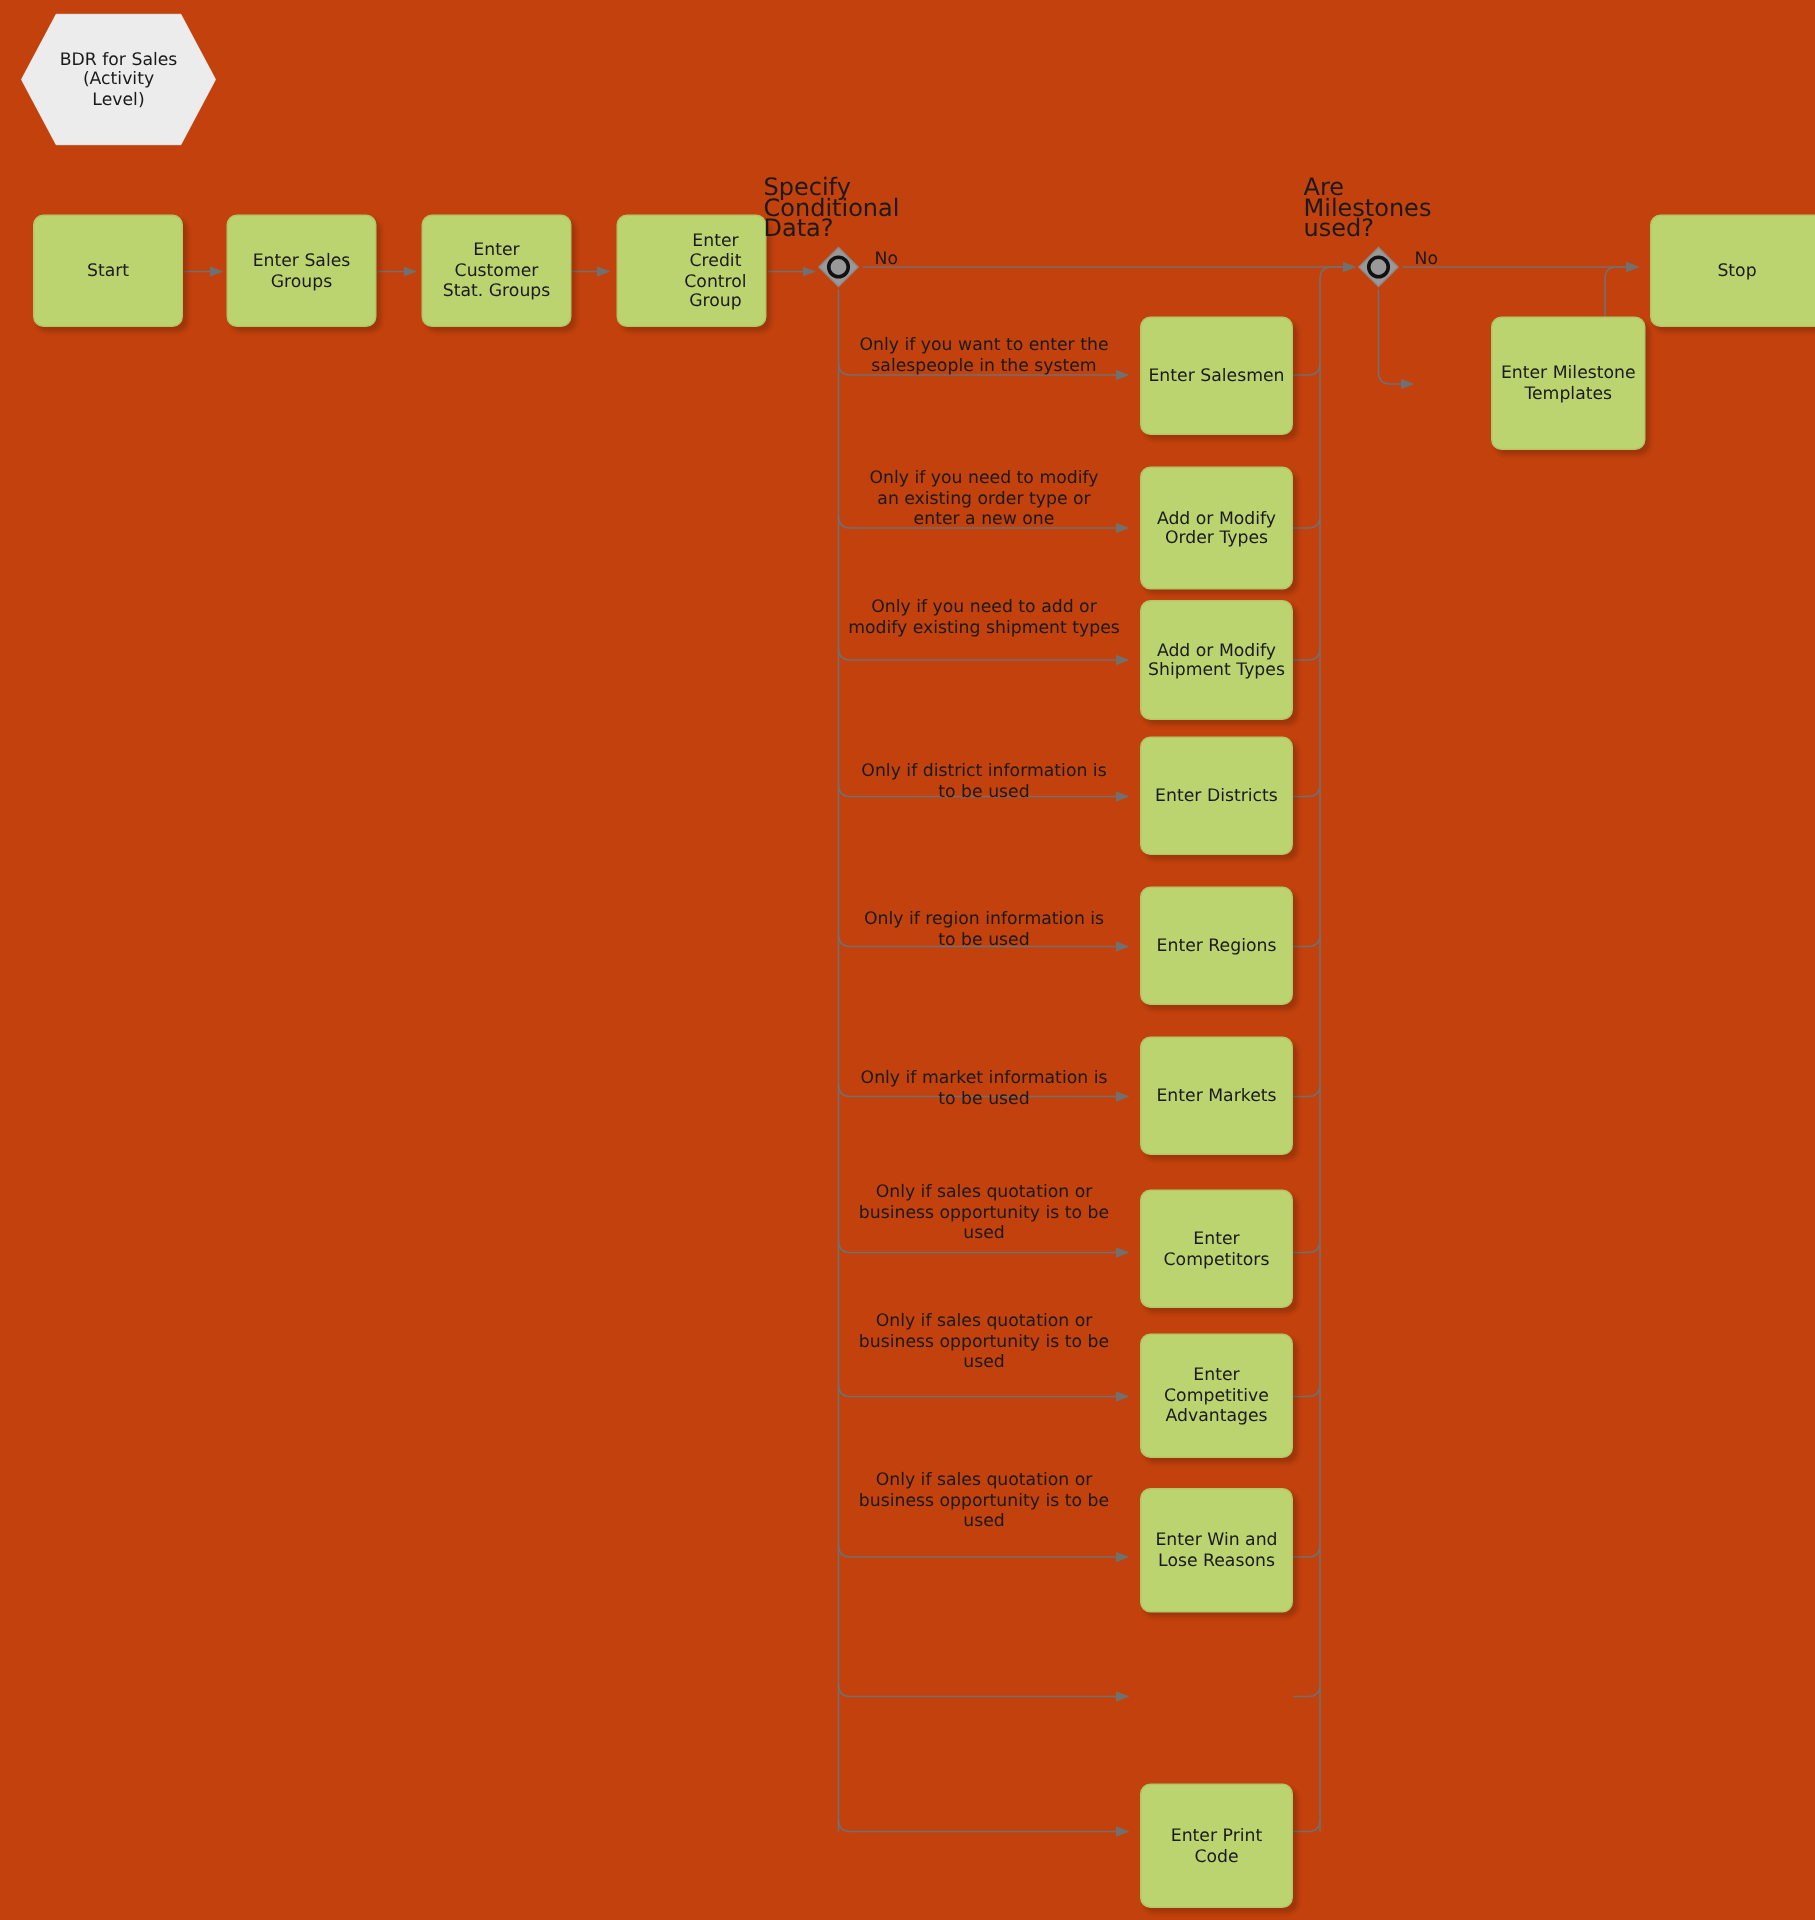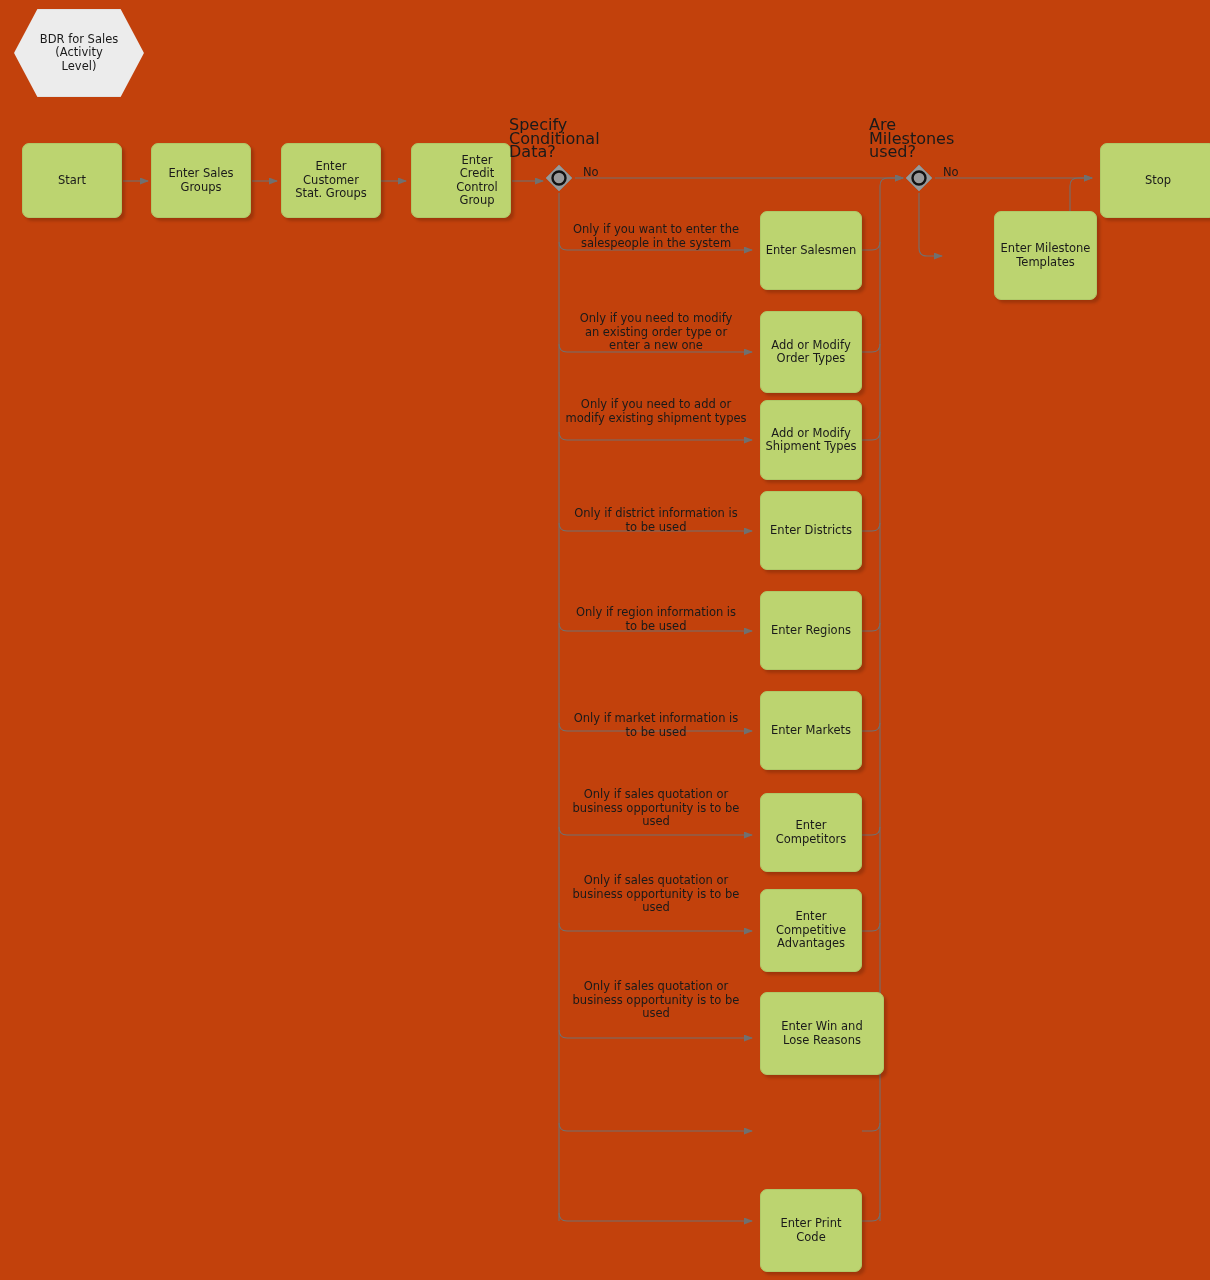--- a/index.html
+++ b/index.html
@@ -217,19 +217,19 @@
 
   <div class="node" style="left:760px; top:691px; width:102px; height:79px;">Enter Markets</div>
 
   <div class="node" style="left:760px; top:793px; width:102px; height:79px;">Enter
 Competitors</div>
 
   <div class="node" style="left:760px; top:889px; width:102px; height:83px;">Enter
 Competitive
 Advantages</div>
 
-  <div class="node" style="left:760px; top:992px; width:124px; height:83px;">Enter Win and
+  <div class="node" style="left:760px; top:992px; width:102px; height:83px;">Enter Win and
 Lose Reasons</div>
 
 
   <div class="node" style="left:760px; top:1189px; width:102px; height:83px;">Enter Print Code</div>
 
 </div>
 
 </body></html>

